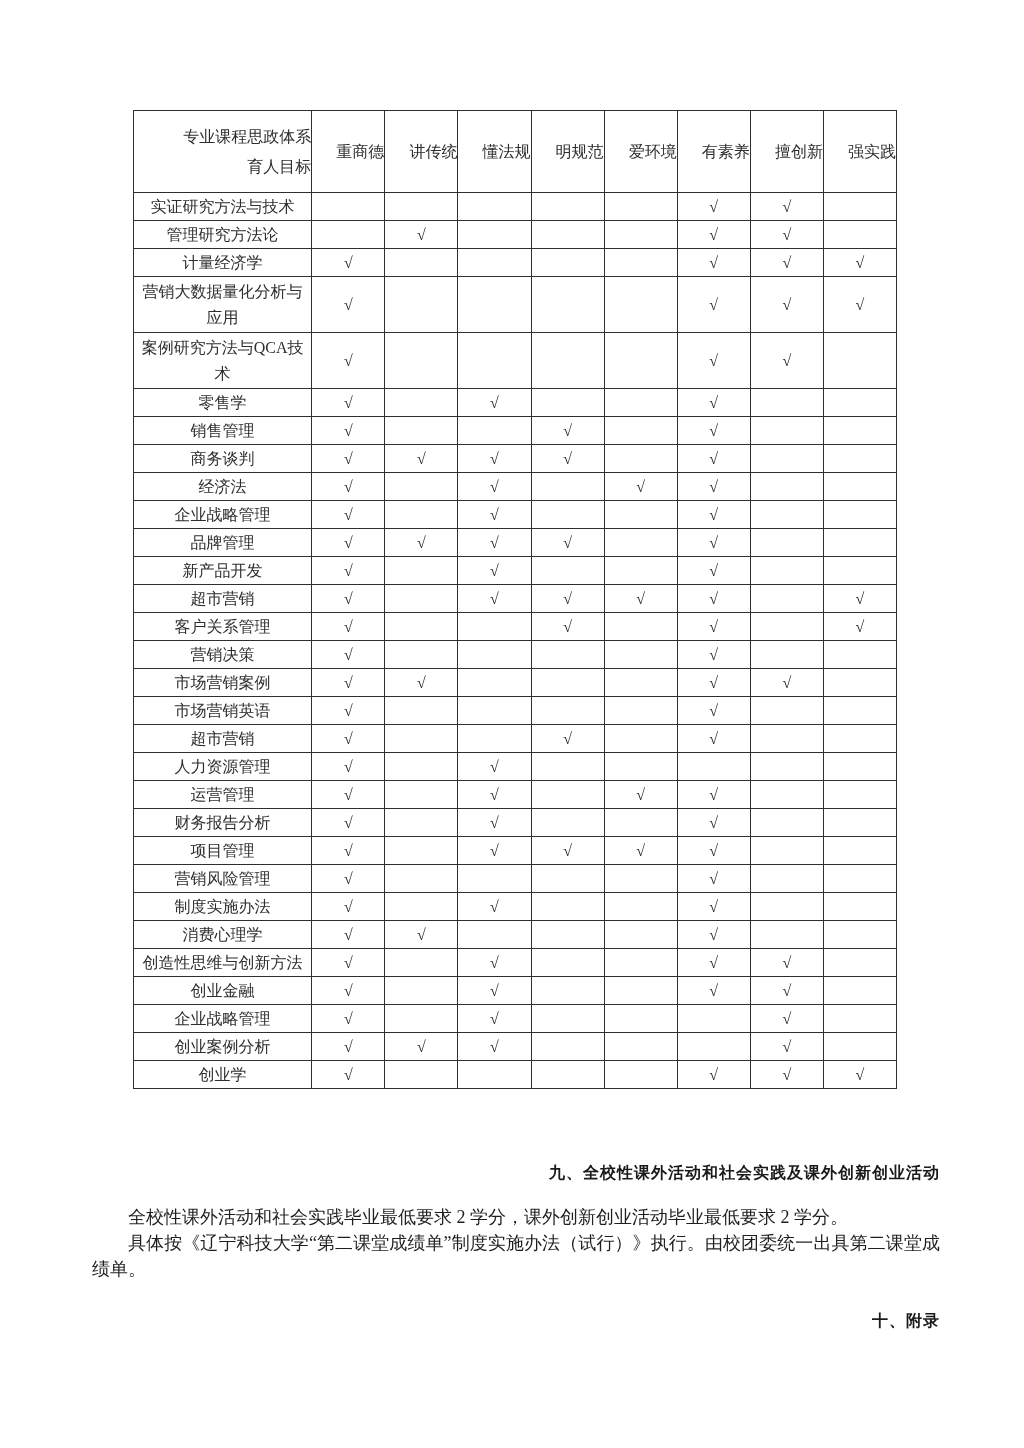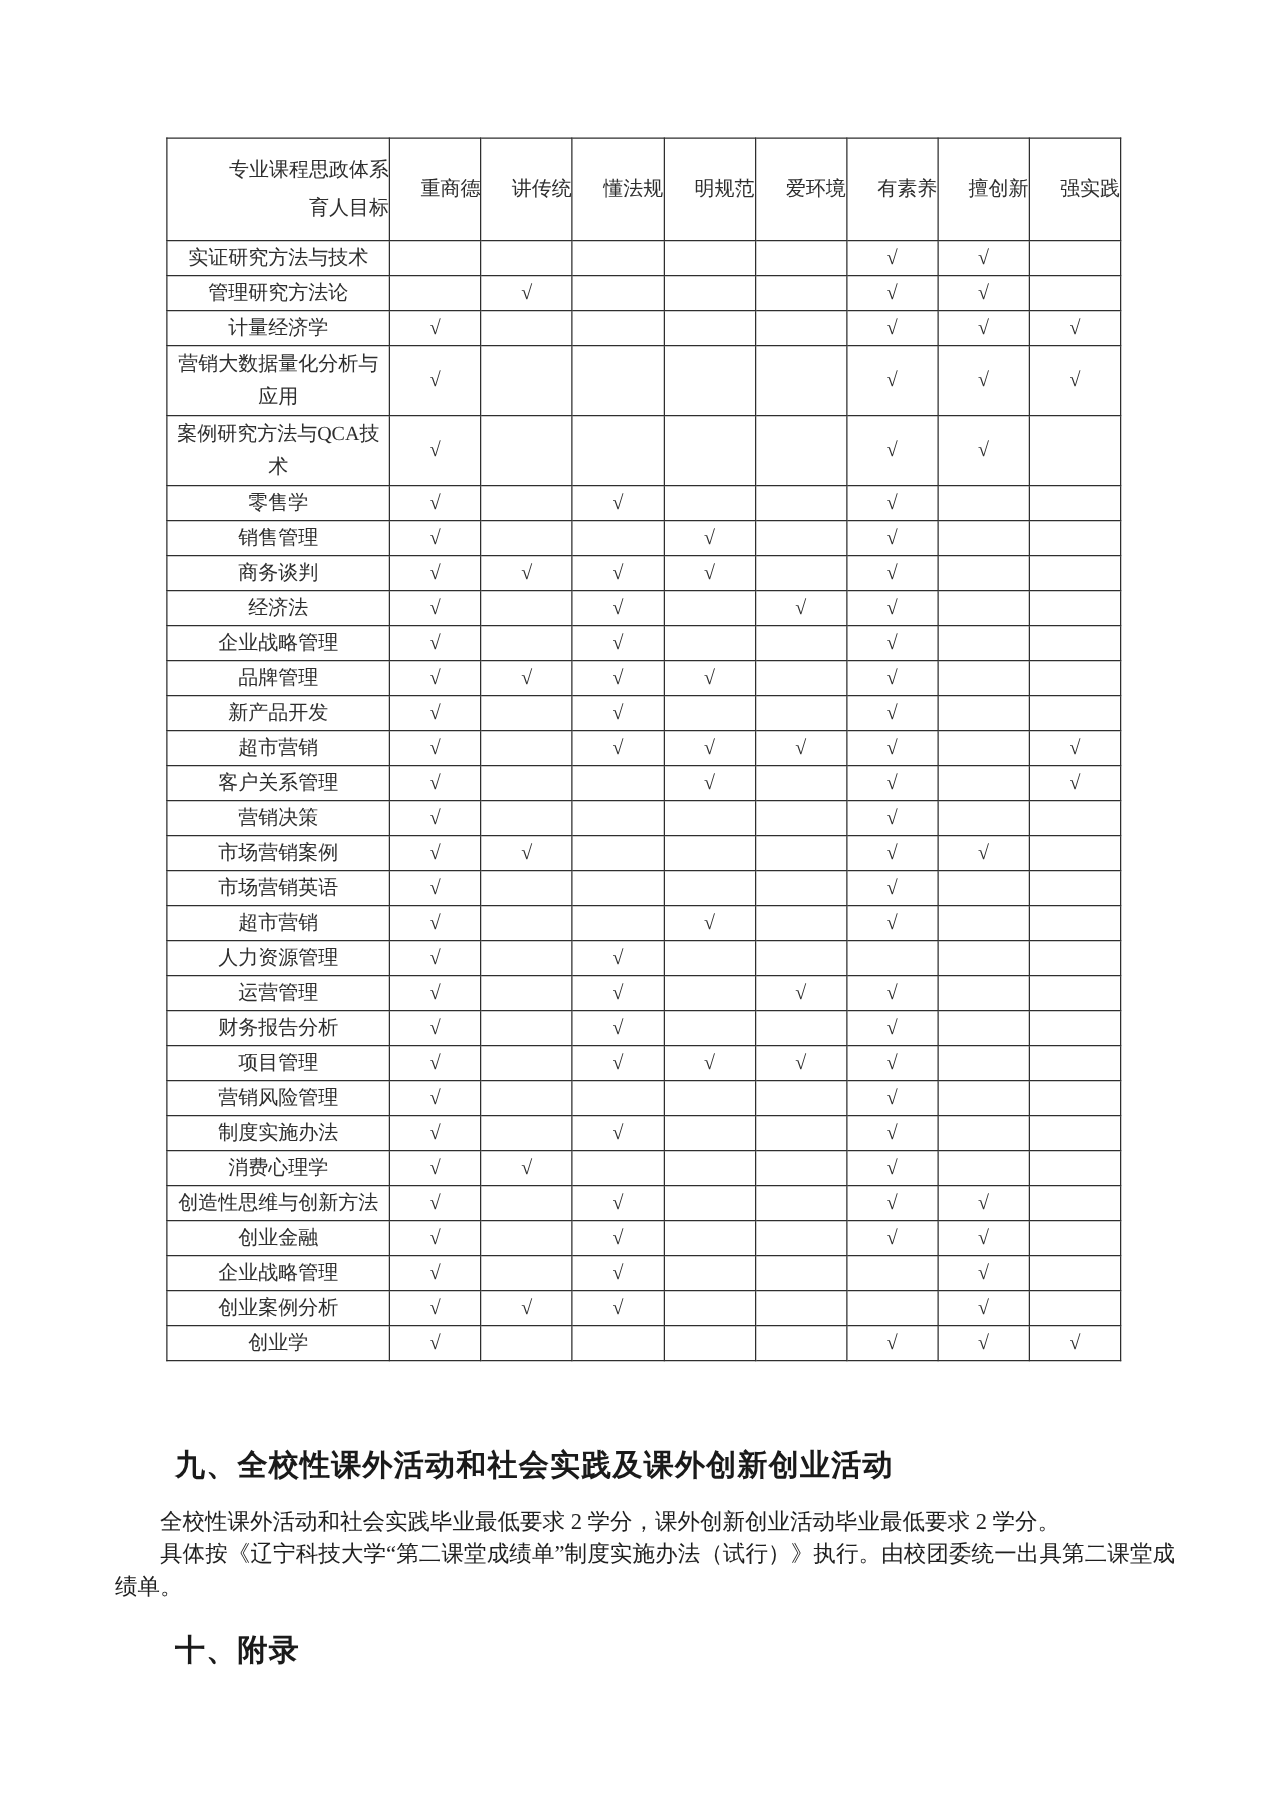--- a/index.html
+++ b/index.html
@@ -44,26 +44,27 @@
     position:absolute;
     left:92px; top:1146px;
     width:848px;
     font-size:18px;
     line-height:26px;
     color:#1f1f1f;
   }
   .sec-heading {
     font-family:"Liberation Sans","DejaVu Sans",sans-serif;
     font-weight:bold;
-    font-size:24px;
+    font-size:16px;
     color:#1a1a1a;
     margin-left:48px;
     margin-top:14px;
     margin-bottom:18px;
     letter-spacing:1px;
+    text-align:right;
   }
   .sec-heading.second { margin-top:26px; }
   .afterword p {
     text-indent:2em;
     margin:0;
     text-align:justify;
   }
 </style>
 </head>
 <body>

